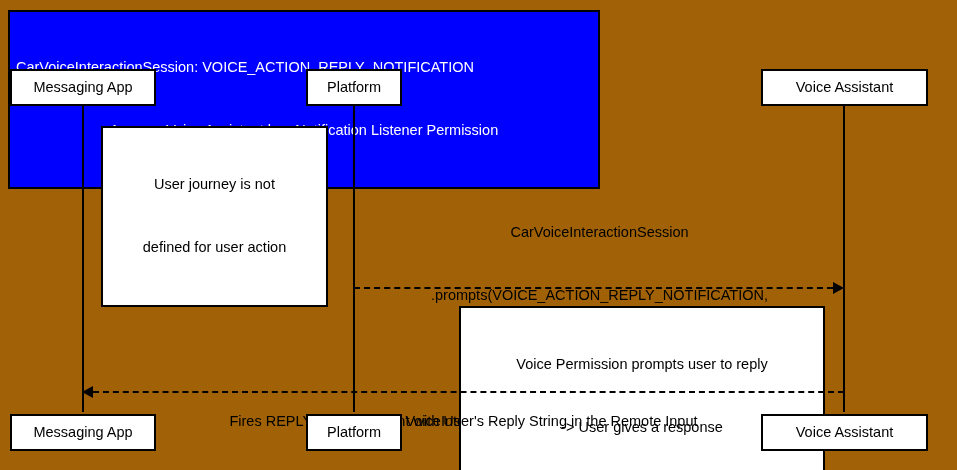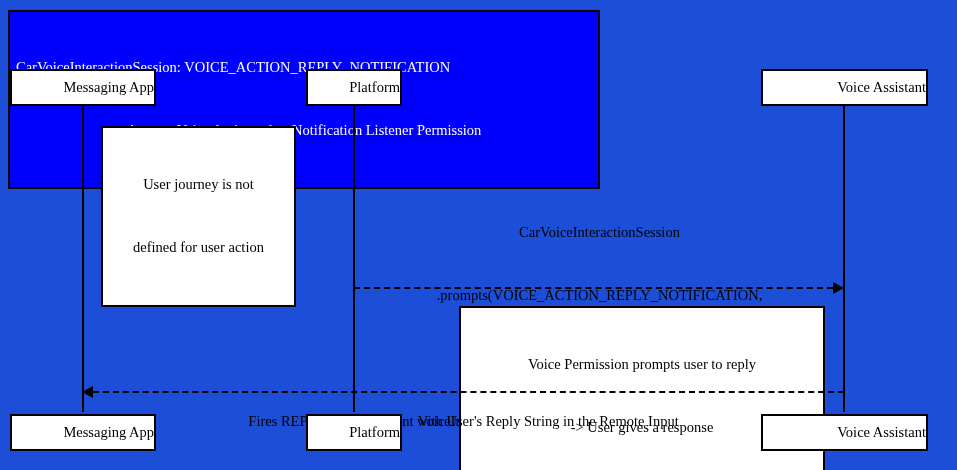--- a/index.html
+++ b/index.html
@@ -4,22 +4,22 @@
 <style>
   html, body {
     margin: 0;
     padding: 0;
     background: #ffffff;
   }
   #canvas {
     position: relative;
     width: 957px;
     height: 470px;
-    background: #1d4ed8;
-    font-family: Liberation Serif, serif;
+    background: #a16207;
+    font-family: Liberation Sans, sans-serif;
     overflow: hidden;
   }
 
   
   .title-box {
     position: absolute;
     left: 8px;
     top: 10px;
     width: 592px;
     box-sizing: border-box;
@@ -37,21 +37,21 @@
 
   
   .participant {
     position: absolute;
     box-sizing: border-box;
     background: #ffffff;
     border: 2px solid #000000;
     color: #000000;
     font-size: 14.5px;
     line-height: 20px;
-    text-align: right;
+    text-align: center;
     padding: 6px 0 7px 0;
     white-space: pre;
   }
 
   
   .lifeline {
     position: absolute;
     width: 2px;
     background: #000000;
   }
@@ -115,21 +115,21 @@
   </div>
 
   <div class="lifeline" style="left:82px; top:105px; height:307px;"></div>
   <div class="lifeline" style="left:353px; top:105px; height:307px;"></div>
   <div class="lifeline" style="left:843px; top:105px; height:307px;"></div>
 
   <div class="participant" style="left:10px; top:69px; width:146px;">Messaging App</div>
   <div class="participant" style="left:306px; top:69px; width:96px;">Platform</div>
   <div class="participant" style="left:761px; top:69px; width:167px;">Voice Assistant</div>
 
-  <div class="note" style="left:101px; top:126px; width:195px;">
+  <div class="note" style="left:101px; top:126px; width:227px;">
     <span class="note-line">User journey is not</span>
     <span class="note-line">defined for user action</span>
   </div>
 
   <div class="msg-label" style="left:356px; top:180px; width:487px;">
     <span class="msg-line">CarVoiceInteractionSession</span>
     <span class="msg-line">.prompts(VOICE_ACTION_REPLY_NOTIFICATION,</span>
     <span class="msg-line">Bundle payload,</span>
     <span class="msg-line">VoiceInteractionSession.SHOW_SOURCE_NOTIFICATION)</span>
   </div>

